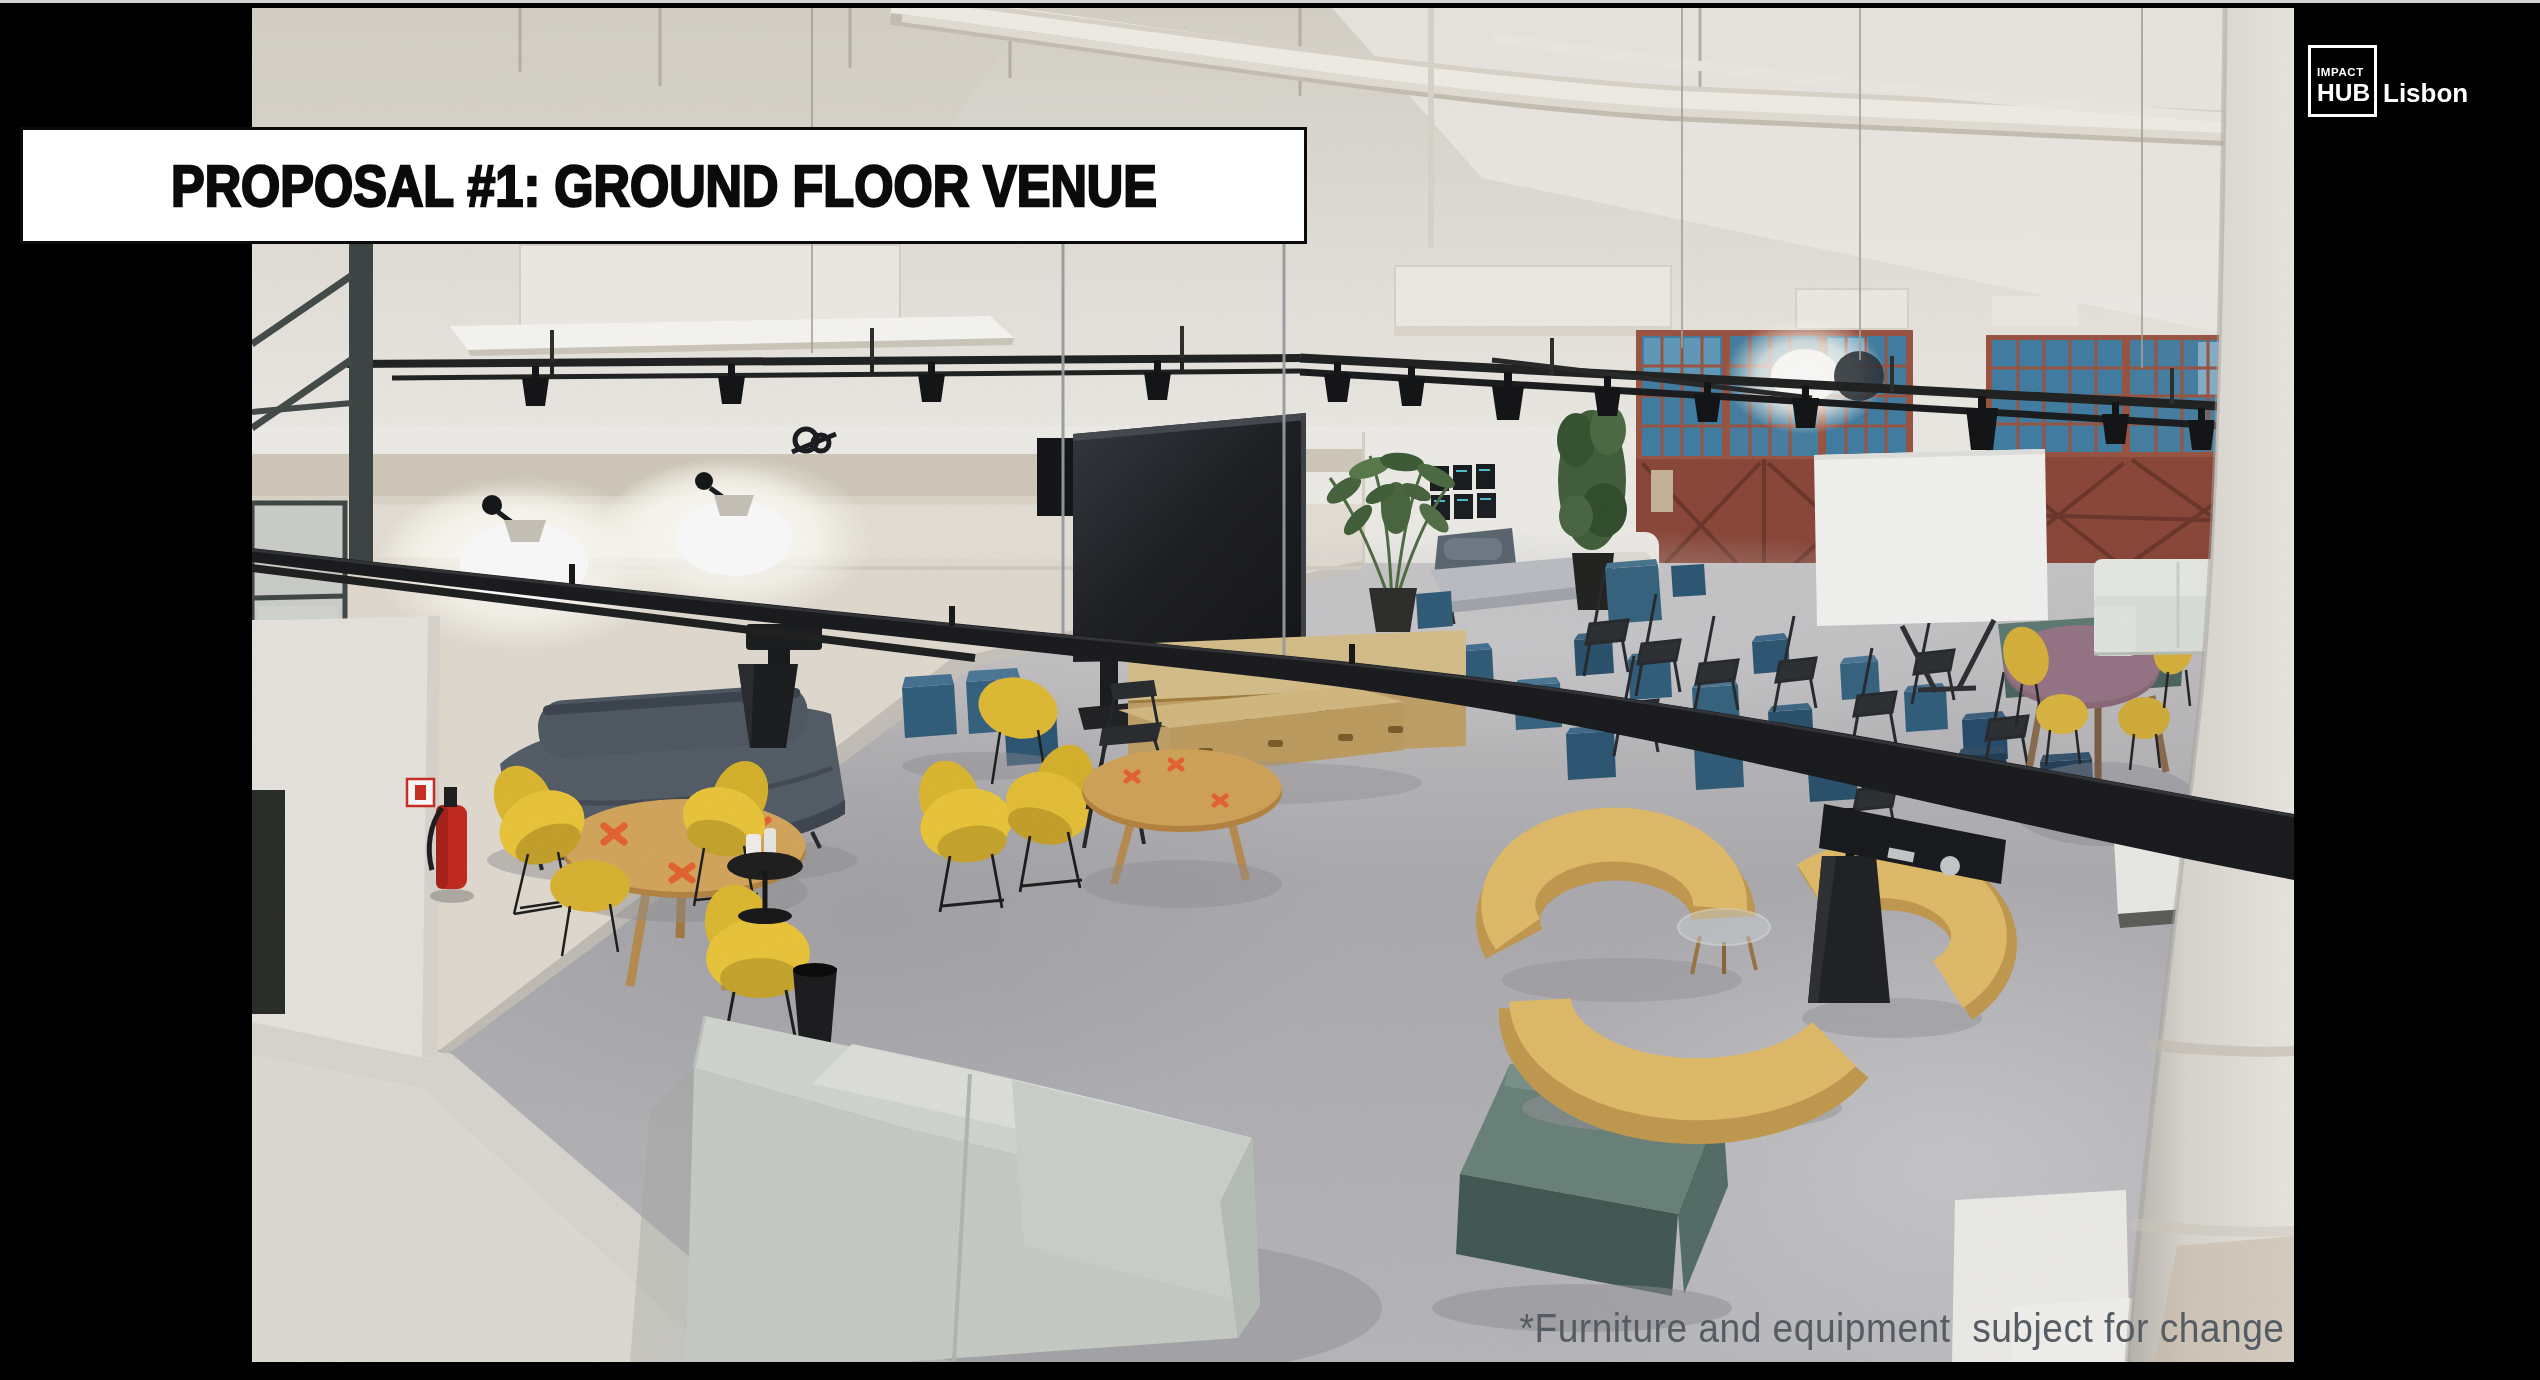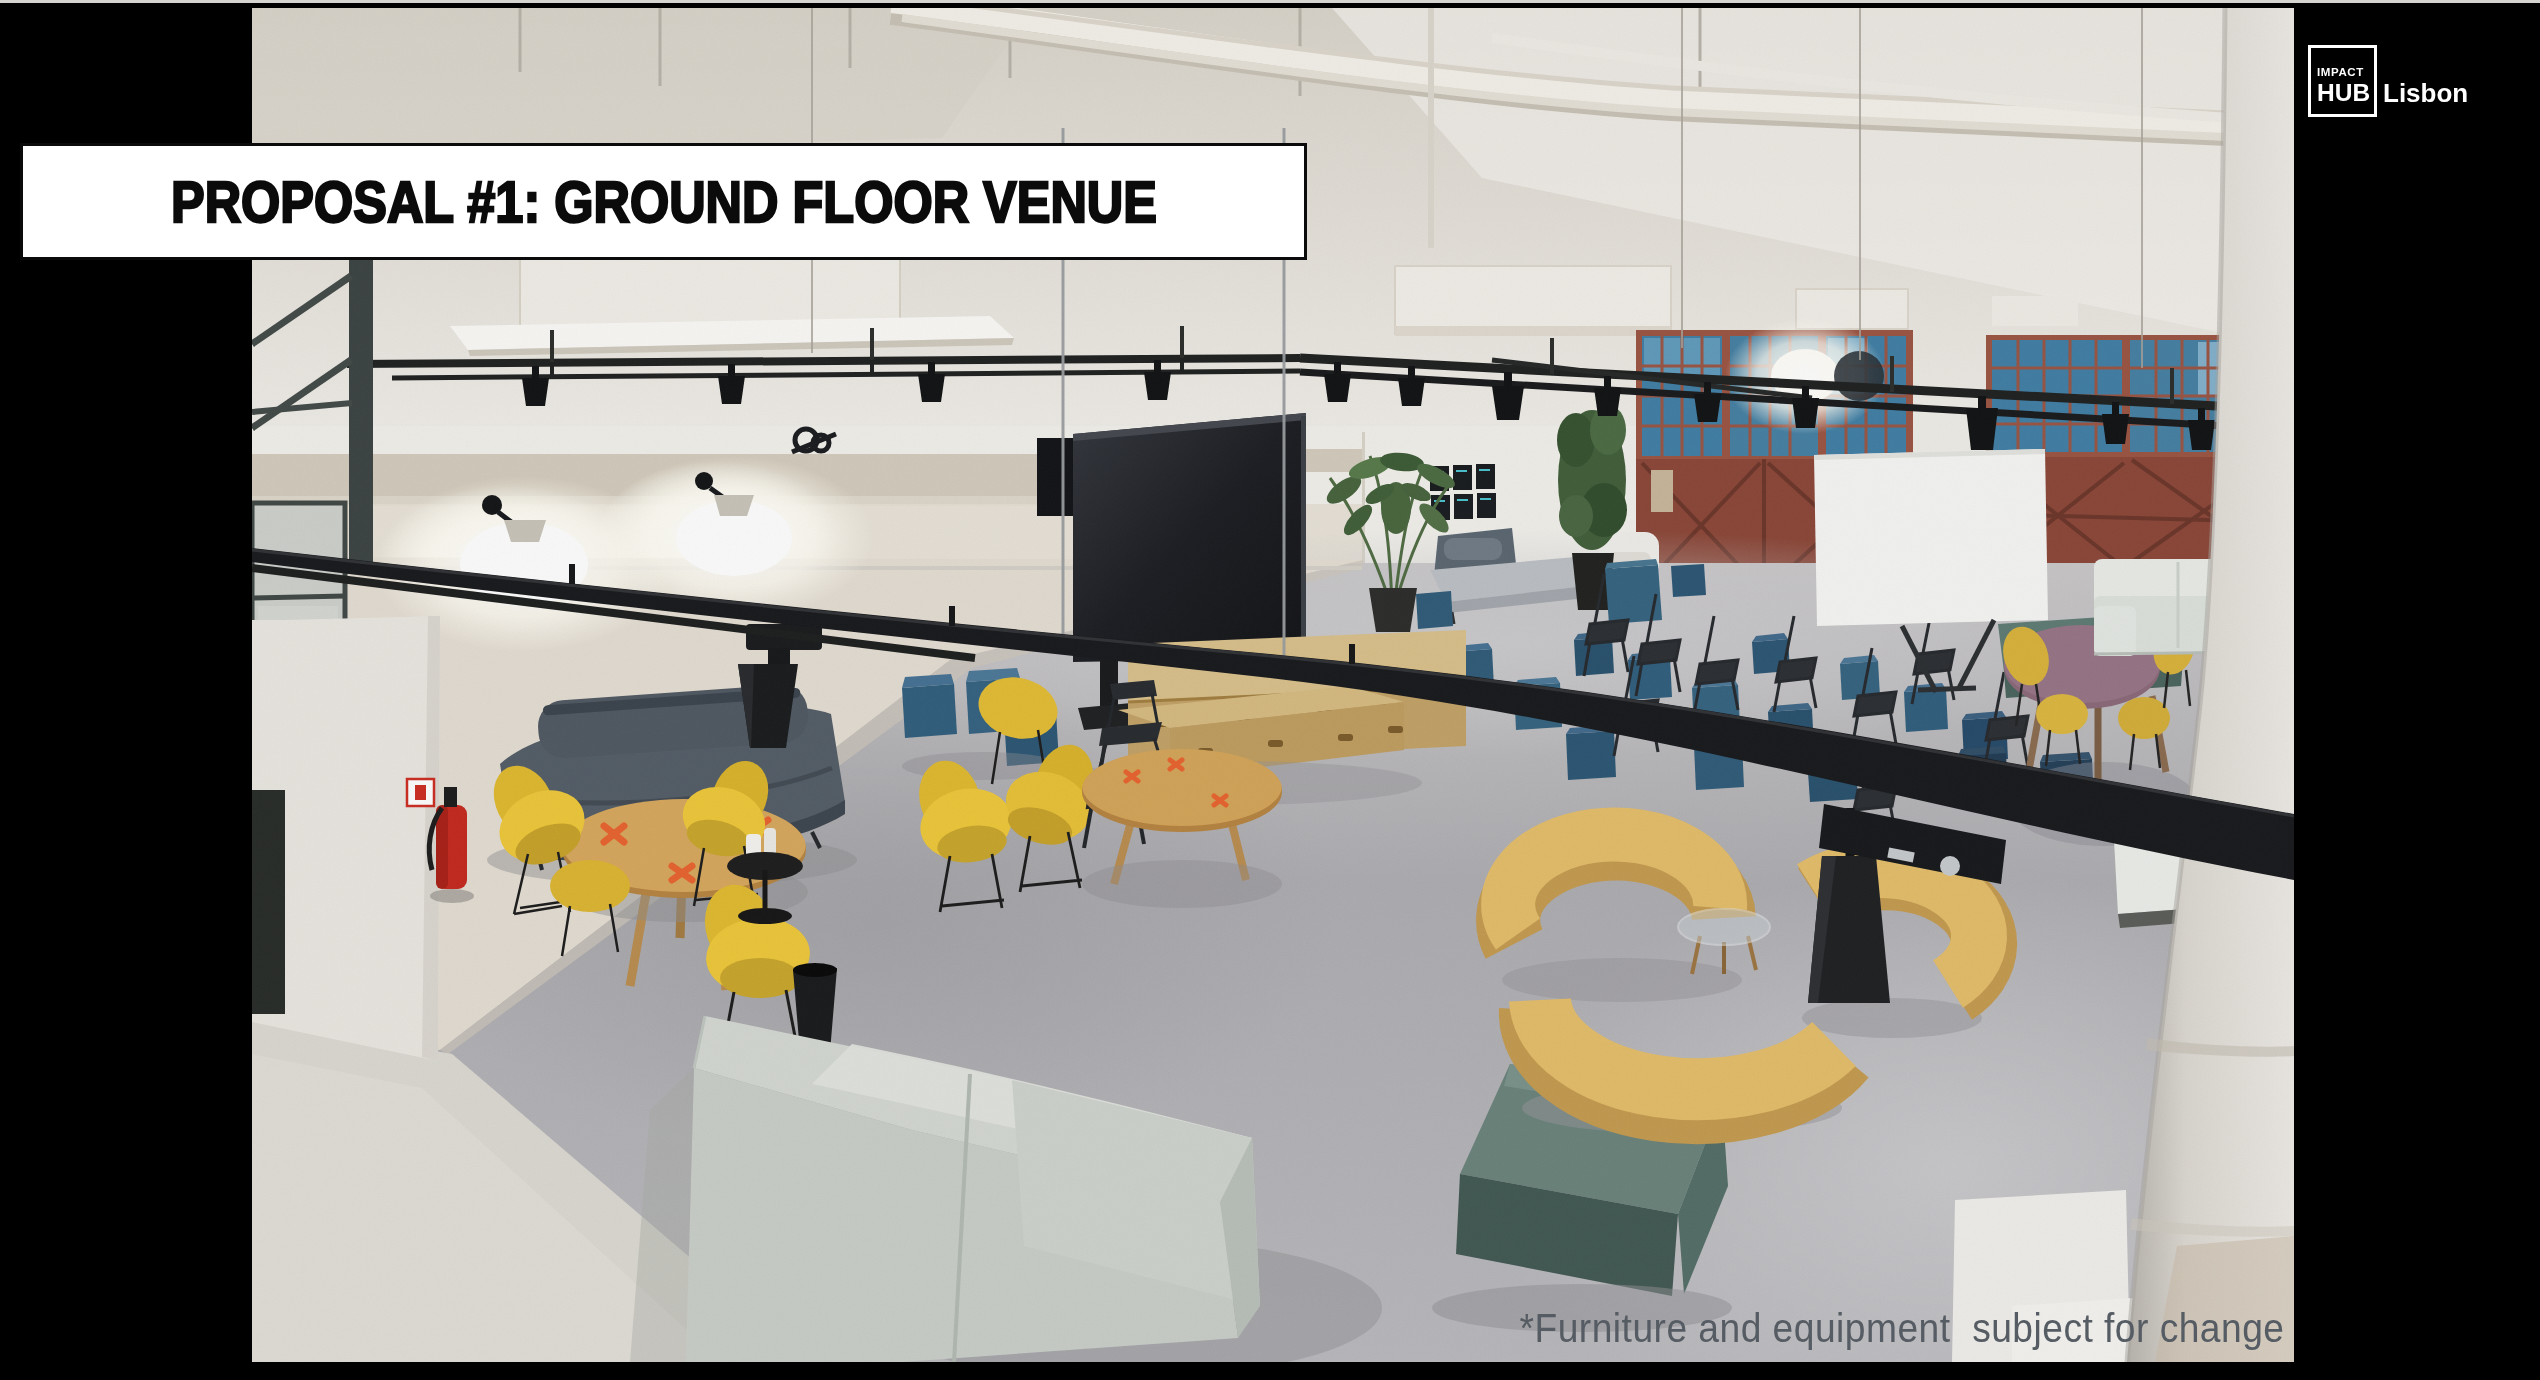--- a/index.html
+++ b/index.html
@@ -1,18 +1,18 @@
 <!DOCTYPE html>
 <html><head><meta charset="utf-8">
 <style>
   html,body{margin:0;padding:0;background:#000;}
   body{width:2540px;height:1380px;position:relative;overflow:hidden;font-family:"Liberation Sans",sans-serif;}
   .topstrip{position:absolute;left:0;top:0;width:2540px;height:3px;background:#d6d4d1;}
   .photo{position:absolute;left:252px;top:8px;width:2042px;height:1354px;}
-  .banner{position:absolute;left:20px;top:127px;width:1287px;height:117px;background:#fff;border:3px solid #0b0b0b;box-sizing:border-box;display:flex;align-items:center;margin-top:16px;}
+  .banner{position:absolute;left:20px;top:127px;width:1287px;height:117px;background:#fff;border:3px solid #0b0b0b;box-sizing:border-box;display:flex;align-items:center;}
   .banner span{margin-left:148px;font-weight:bold;font-size:58px;letter-spacing:0;color:#0b0b0b;white-space:nowrap;-webkit-text-stroke:2.4px #0b0b0b;transform:scaleX(0.87);transform-origin:left center;}
   .logo{position:absolute;left:2308px;top:45px;}
   .caption{position:absolute;right:256px;top:1306px;font-size:40px;color:#565c63;letter-spacing:0.5px;white-space:nowrap;transform:scaleX(0.93);transform-origin:right center;}
 </style></head>
 <body>
 
 <div class="topstrip"></div>
 
 <div class="photo">
 <svg width="2042" height="1354" viewBox="0 0 2042 1354">

